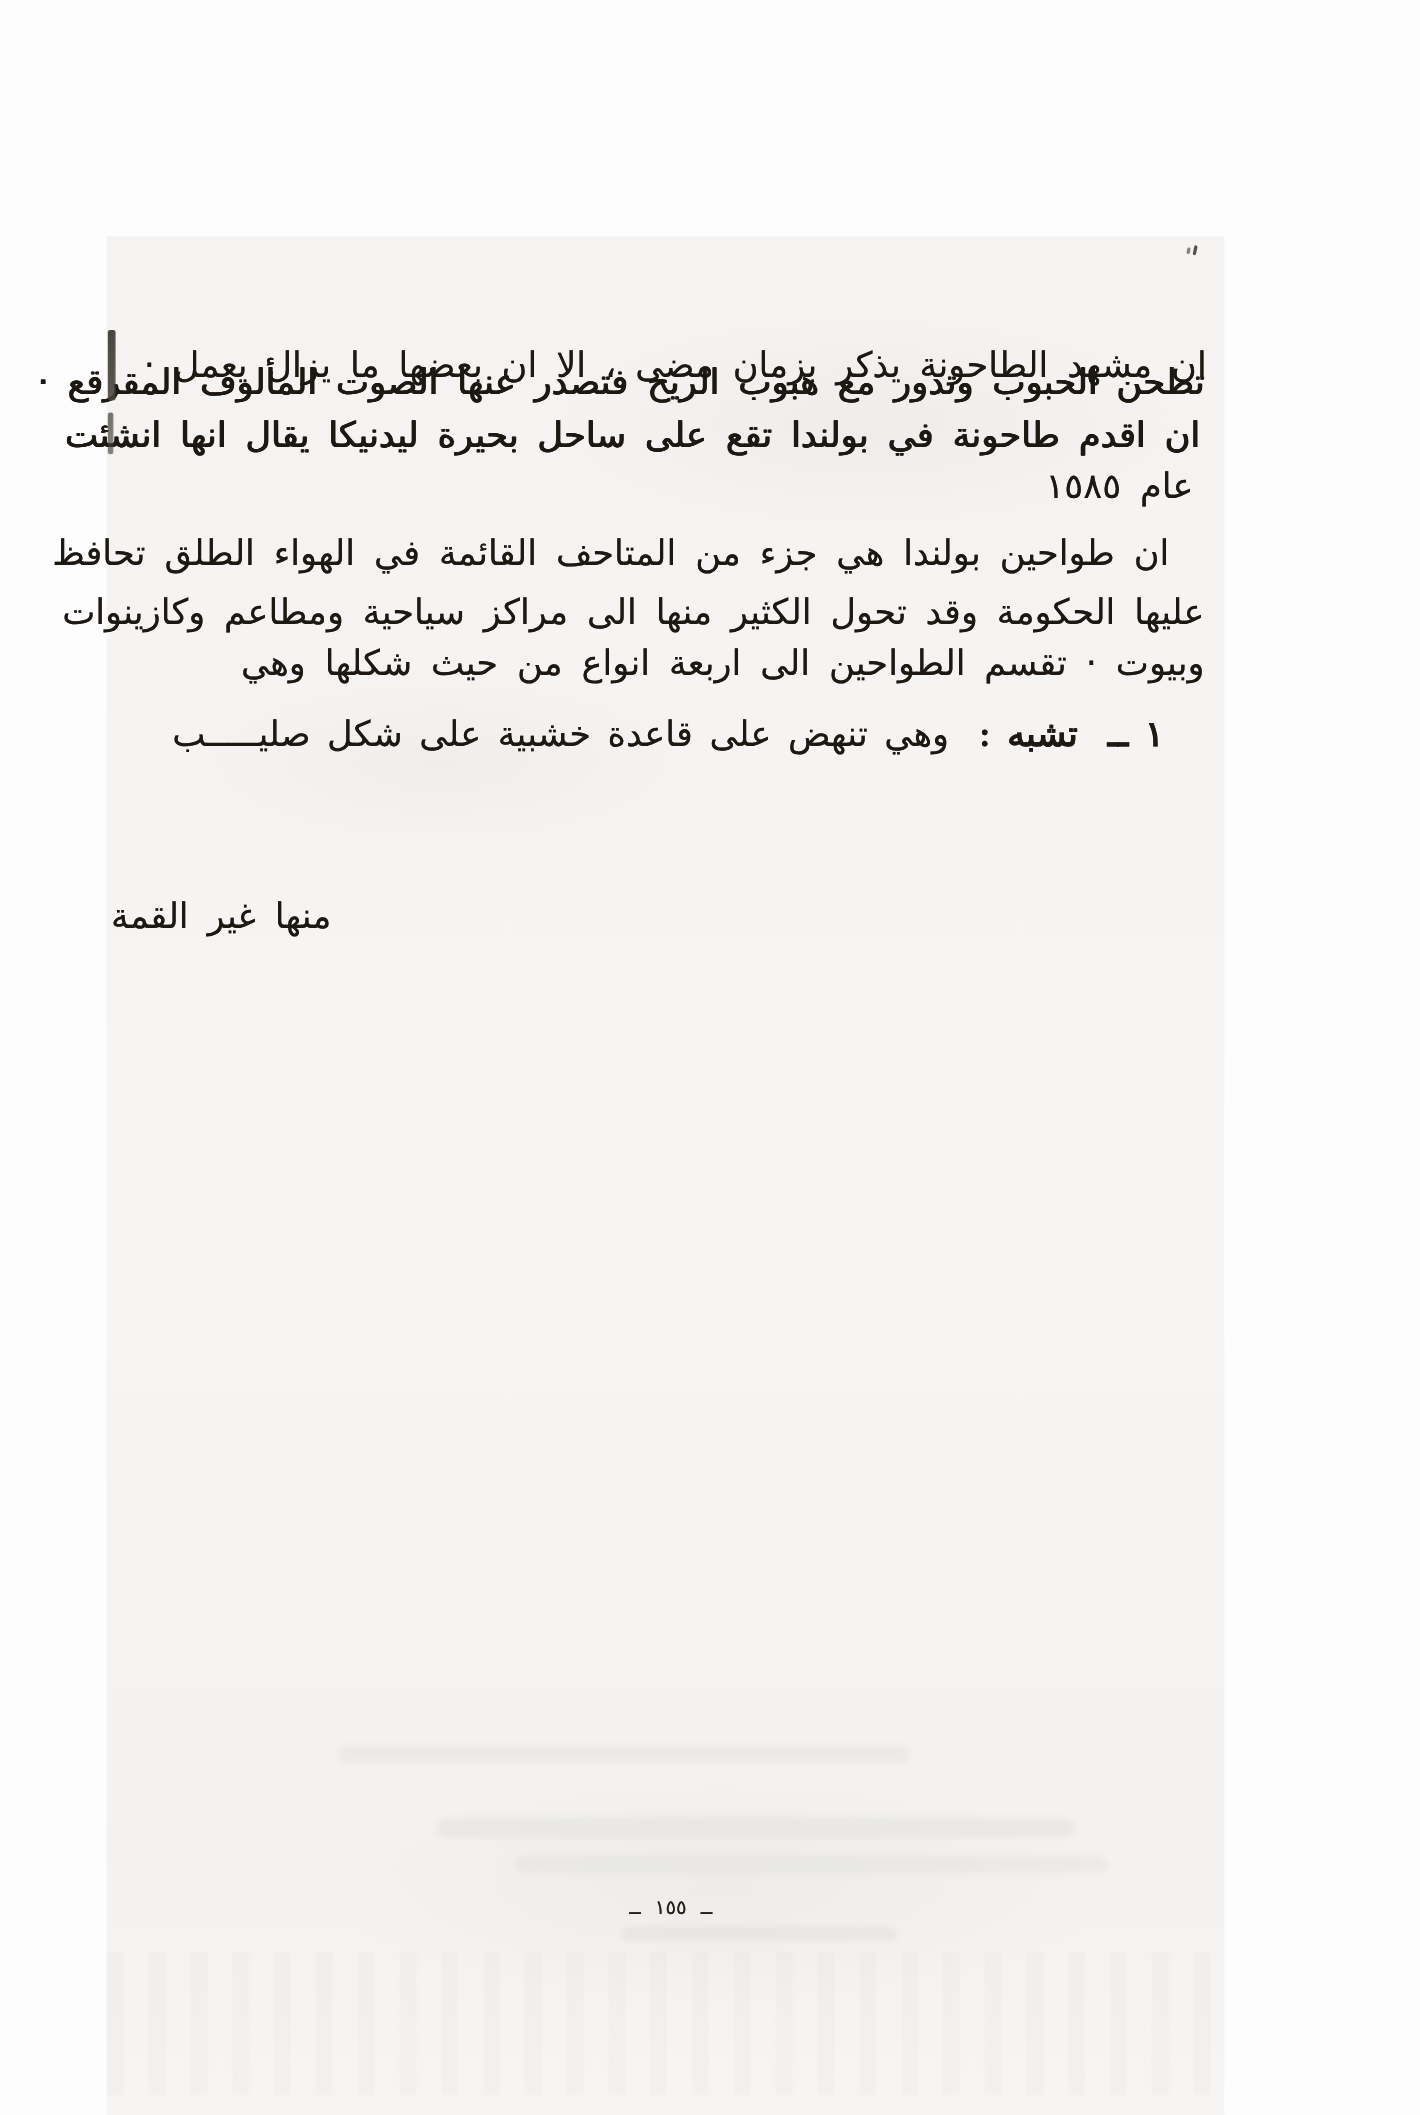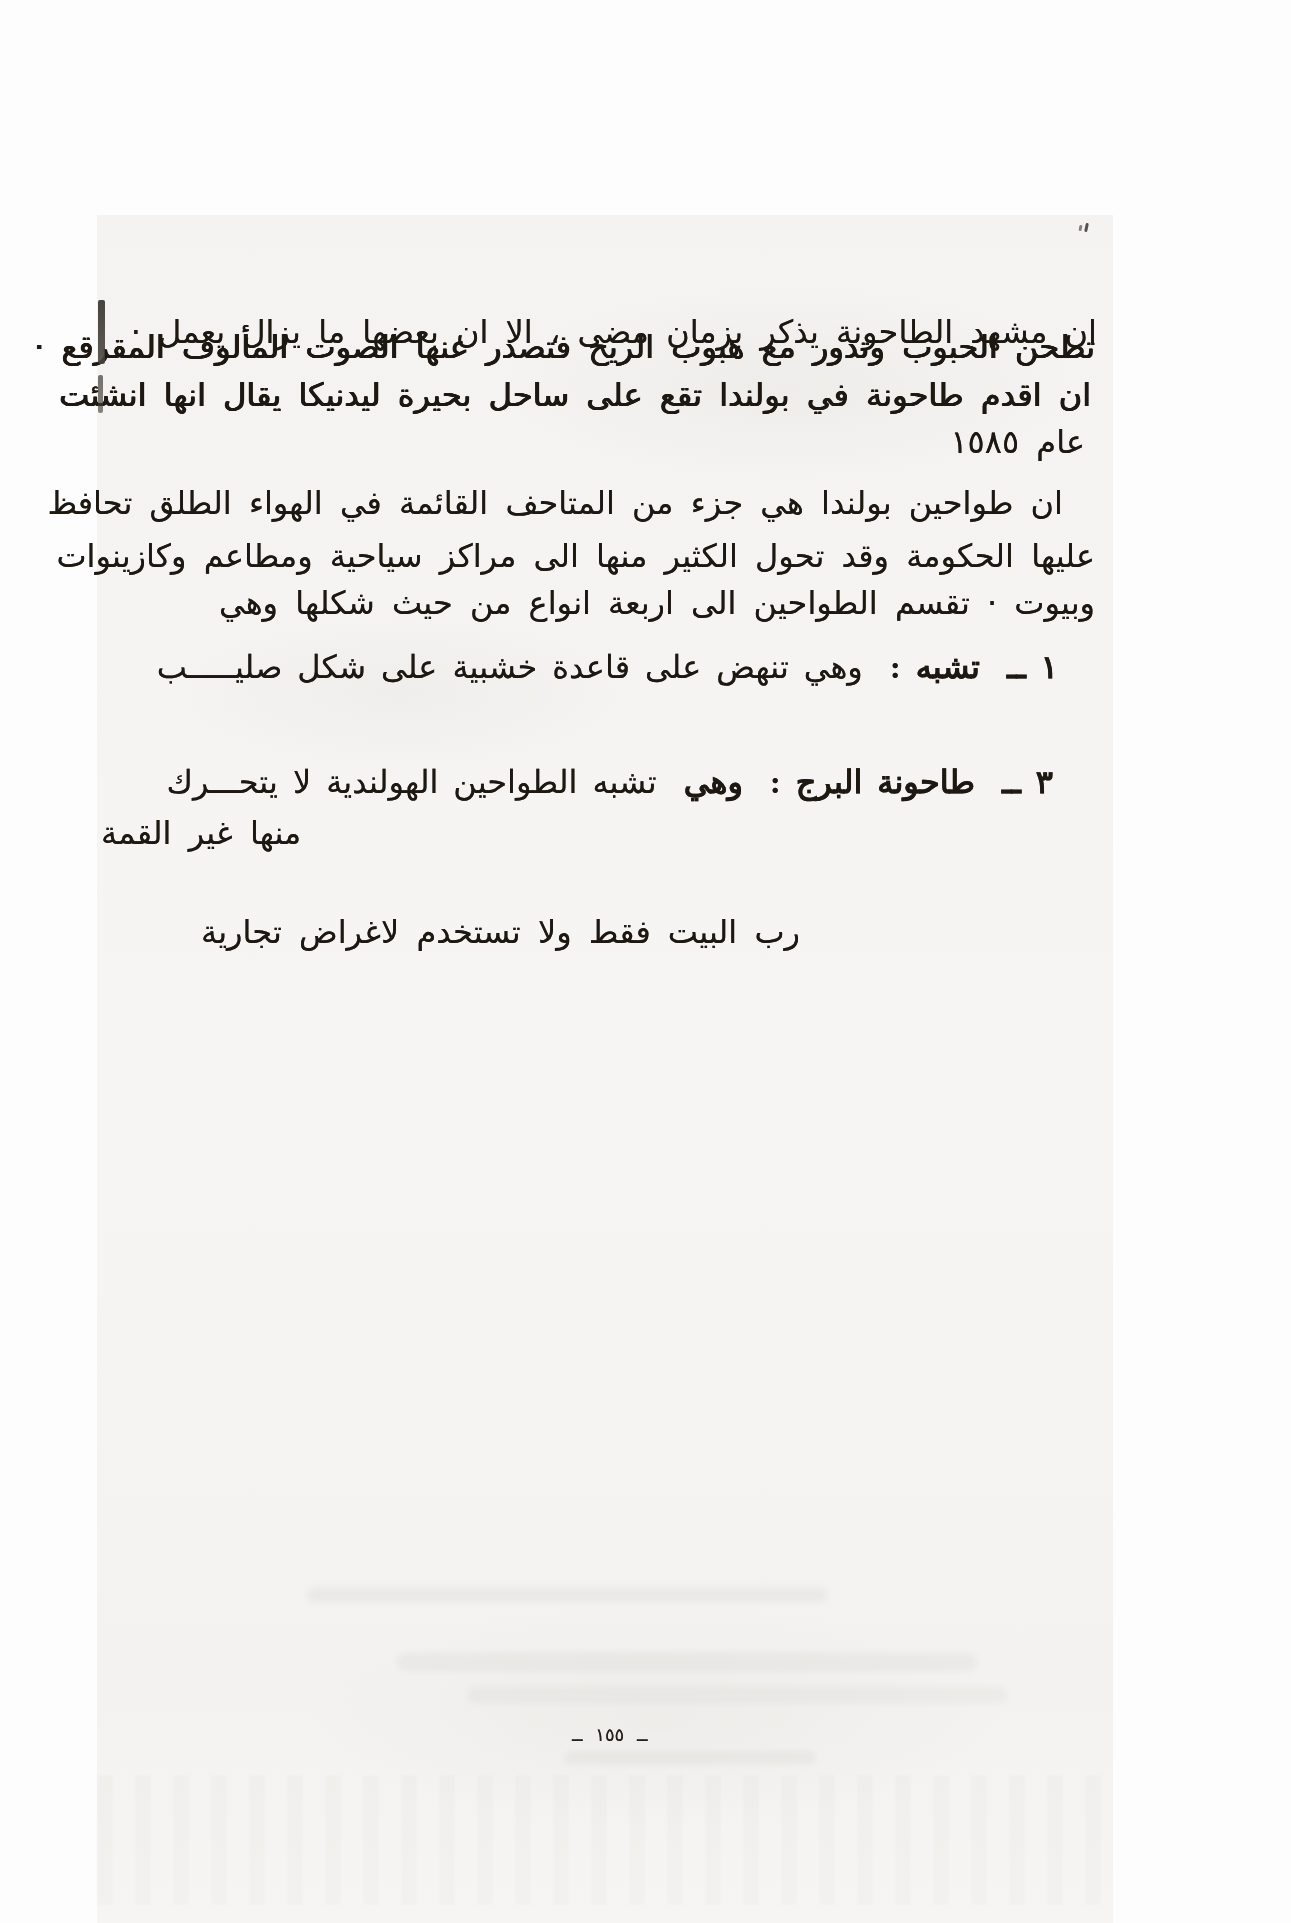--- a/index.html
+++ b/index.html
@@ -136,29 +136,22 @@
       <div class="line" id="p2l2">عليها الحكومة وقد تحول الكثير منها الى مراكز سياحية ومطاعم وكازينوات</div>
       <div class="line" id="p2l3">وبيوت · تقسم الطواحين الى اربعة انواع من حيث شكلها وهي</div>
 
       <div class="line" id="it1">
         <span class="mk">١ ــ</span>
         <span class="term">تشبه :</span>
         <span class="desc">وهي تنهض على قاعدة خشبية على شكل صليـــــب</span>
       </div>
 
 
-      <div class="line" id="it3a">
-        <span class="mk">٣ ــ</span>
-        <span class="term">طاحونة البرج :</span>
-        <span class="db">وهي</span>
-        <span class="desc">تشبه الطواحين الهولندية لا يتحـــرك</span>
-      </div>
       <div class="line" id="it3b">منها غير القمة</div>
 
-      <div class="line" id="it4b">رب البيت فقط ولا تستخدم لاغراض تجارية</div>
 
       <div class="line" id="pagenum">ــ ١٥٥ ــ</div>
     </div>
 
     <div class="edge-bar" id="edge1"></div>
     <div class="edge-bar" id="edge2"></div>
 
     <div class="ghost" id="g1"></div>
     <div class="ghost" id="g2"></div>
     <div class="ghost" id="g3"></div>

